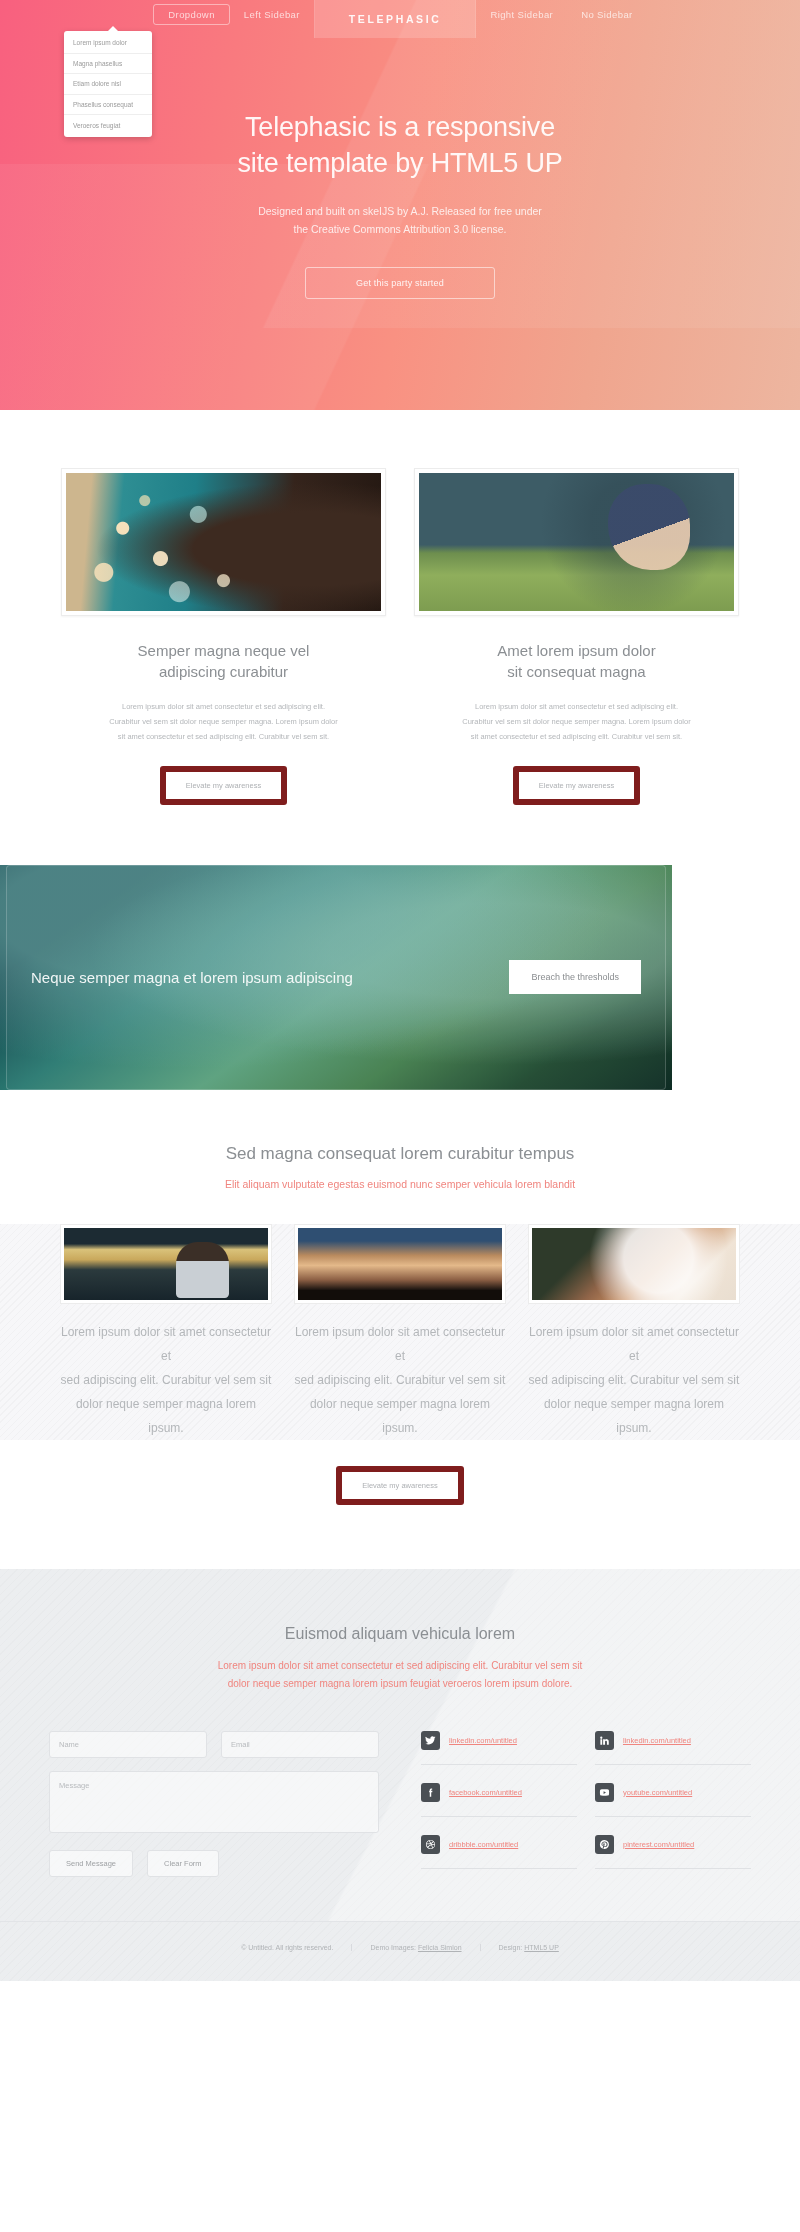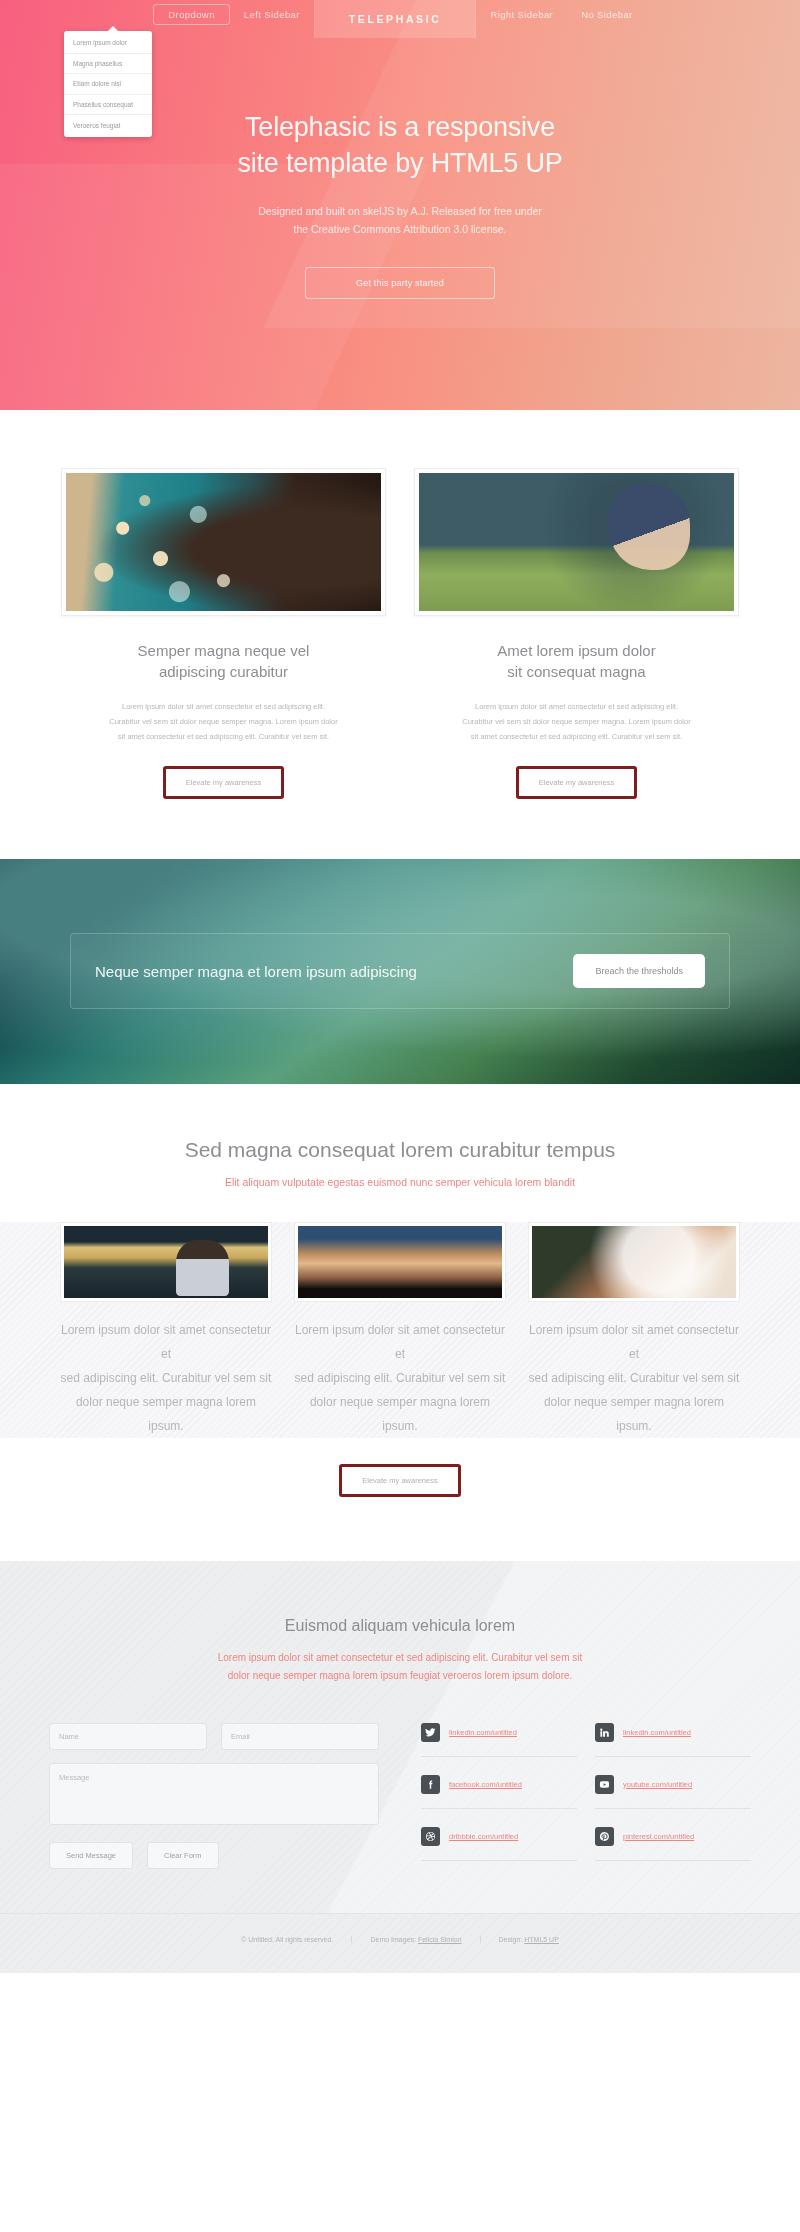--- a/index.html
+++ b/index.html
@@ -214,74 +214,73 @@
   .feat-text {
     margin-top: 16px;
     font-size: 7.5px;
     line-height: 2.0;
     color: #b4b7ba;
     padding: 0 10px;
   }
   .ghost-btn {
     display: inline-block;
     margin-top: 22px;
-    border: 3px solid #7f1d1d;
+    border: 6px solid #7f1d1d;
     border-radius: 3px;
     background: #fff;
     color: #aeb1b4;
     font-size: 7.5px;
     padding: 9px 20px;
     cursor: pointer;
   }
 
   
   .banner {
     position: relative;
-    width: 800px;
+    width: 672px;
     height: 225px;
     overflow: hidden;
     background:
       radial-gradient(ellipse at 28% 22%, rgba(120,180,175,.55) 0 28%, rgba(0,0,0,0) 62%),
       radial-gradient(ellipse at 74% 38%, rgba(150,195,180,.5) 0 24%, rgba(0,0,0,0) 58%),
       linear-gradient(145deg, #0d3d47 0 16%, #2b7a72 34%, #5aa07d 52%, #45804f 68%, #1f4930 84%, #0e2c24 100%);
     display: flex;
-    align-items: center;
     justify-content: center;
   }
   .banner-box {
     width: 660px;
     border: 1px solid rgba(255,255,255,.2);
     border-radius: 4px;
     padding: 20px 24px;
     display: flex;
     align-items: center;
     justify-content: space-between;
     background: rgba(255,255,255,.03);
   }
   .banner-text {
     color: rgba(255,255,255,.92);
     font-size: 15px;
     font-weight: 300;
   }
   .banner-btn {
     background: #fff;
     border: none;
-    border-radius: 5px;
+    border-radius: 0;
     color: #8a8d90;
     font-size: 9px;
     padding: 12px 22px;
     cursor: pointer;
     white-space: nowrap;
     font-family: inherit;
   }
 
   
   .gallery { background: #fff; padding: 54px 0 64px; text-align: center; }
   .gal-title {
-    font-size: 21px;
+    font-size: 17px;
     font-weight: 300;
     color: #8b8f93;
   }
   .gal-sub {
     margin-top: 14px;
     font-size: 10.5px;
     font-weight: 300;
     color: #f0857f;
   }
   .gal-row {

